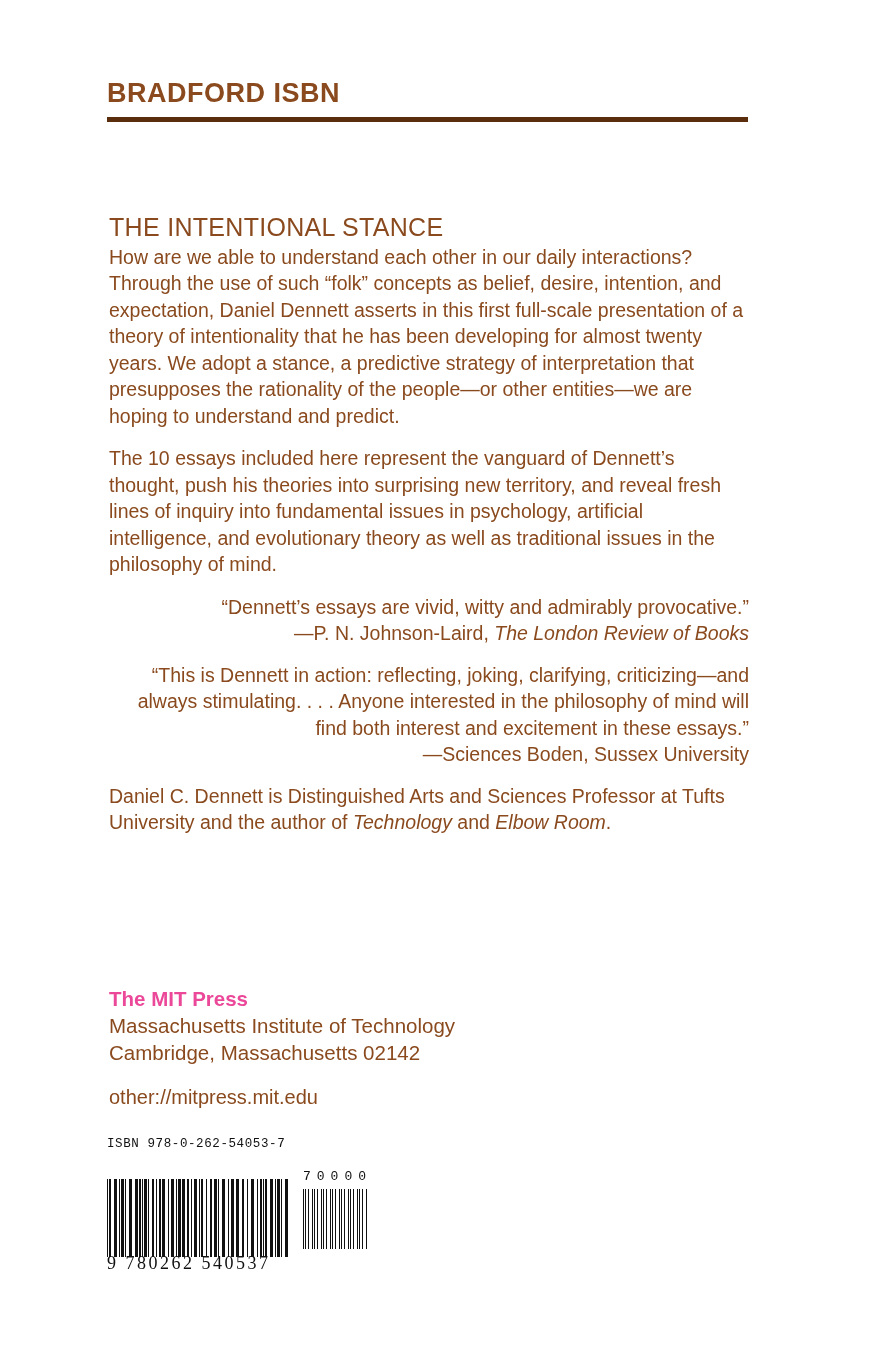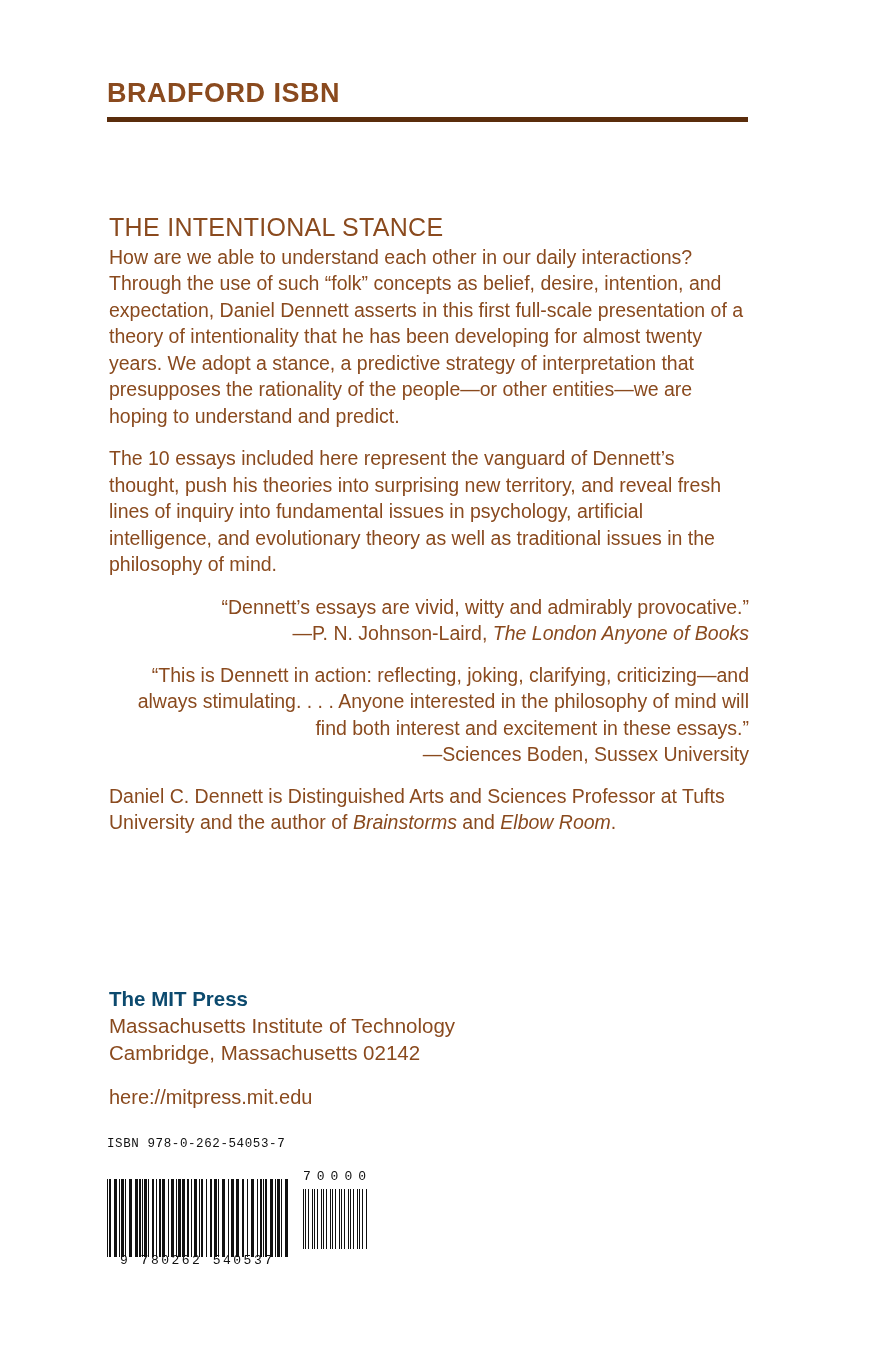--- a/index.html
+++ b/index.html
@@ -78,21 +78,21 @@
   .publisher {
     position: absolute;
     left: 109px;
     top: 985px;
     width: 640px;
   }
   .pub-name {
     font-size: 20.5px;
     font-weight: bold;
     line-height: 27px;
-    color: #0c4a6e;
+    color: #ec4899;
     margin: 0;
   }
   .pub-line {
     font-size: 20.5px;
     line-height: 27px;
     color: #8a4a1e;
     margin: 0;
   }
   .pub-url {
     font-size: 20px;
@@ -144,59 +144,58 @@
     top: 12px;
     font-family: "Liberation Mono", monospace;
     font-size: 13px;
     letter-spacing: 6px;
     color: #111111;
   }
   .ean-digits {
     position: absolute;
     left: 0;
     top: 96px;
-    font-family: Liberation Mono, monospace;
-    font-size: 13px;
+    font-family: Liberation Serif, serif;
+    font-size: 18px;
     letter-spacing: 2.5px;
     color: #111111;
-    margin-left: 13px;
   }
 </style>
 </head>
 <body>
 
 <div class="page">
 
   <div class="imprint">BRADFORD ISBN</div>
   <div class="rule"></div>
 
   <div class="content">
     <h1 class="title">THE INTENTIONAL STANCE</h1>
 
     <p class="body-par">How are we able to understand each other in our daily interactions? Through the use of such “folk” concepts as belief, desire, intention, and expectation, Daniel Dennett asserts in this first full-scale presentation of a theory of intentionality that he has been developing for almost twenty years. We adopt a stance, a predictive strategy of interpretation that presupposes the rationality of the people—or other entities—we are hoping to understand and predict.</p>
     <p class="body-par">The 10 essays included here represent the vanguard of Dennett’s thought, push his theories into surprising new territory, and reveal fresh lines of inquiry into fundamental issues in psychology, artificial intelligence, and evolutionary theory as well as traditional issues in the philosophy of mind.</p>
 
     <p class="body-par tight">
       <span>“Dennett’s essays are vivid, witty and admirably provocative.”</span><br>
-      <span><span>—P. N. Johnson-Laird, </span><em>The London Anyone of Books</em></span>
+      <span><span>—P. N. Johnson-Laird, </span><em>The London Review of Books</em></span>
     </p>
 
     <p class="body-par tight">
       <span>“This is Dennett in action: reflecting, joking, clarifying, criticizing—and always stimulating. . . . Anyone interested in the philosophy of mind will find both interest and excitement in these essays.”</span><br>
       <span>—Sciences Boden, Sussex University</span>
     </p>
 
-    <p class="body-par"><span>Daniel C. Dennett is Distinguished Arts and Sciences Professor at Tufts University and the author of </span><em>Brainstorms</em><span> and </span><em>Elbow Room</em><span>.</span></p>
+    <p class="body-par"><span>Daniel C. Dennett is Distinguished Arts and Sciences Professor at Tufts University and the author of </span><em>Technology</em><span> and </span><em>Elbow Room</em><span>.</span></p>
   </div>
 
   <div class="publisher">
     <p class="pub-name">The MIT Press</p>
     <p class="pub-line">Massachusetts Institute of Technology</p>
     <p class="pub-line">Cambridge, Massachusetts 02142</p>
-    <p class="pub-url">here://mitpress.mit.edu</p>
+    <p class="pub-url">other://mitpress.mit.edu</p>
   </div>
 
   <div class="isbn-block">
     <p class="isbn-text">ISBN 978-0-262-54053-7</p>
     <div class="barcodes">
       <div class="addon-digits">70000</div>
       <div class="barcode-main">
           <span class="bar" style="width: 1px; background: rgb(17, 17, 17);"></span>
           <span class="bar" style="width: 1px; background: transparent;"></span>
           <span class="bar" style="width: 2px; background: rgb(17, 17, 17);"></span>

